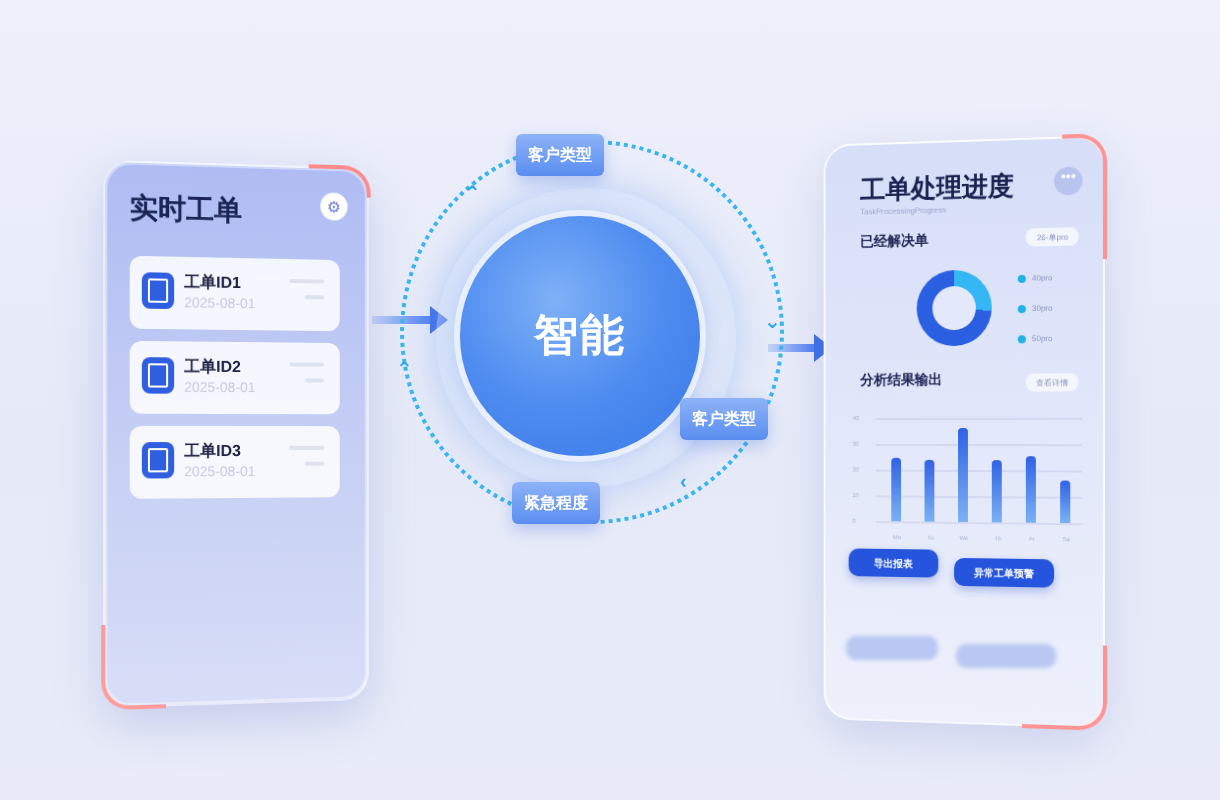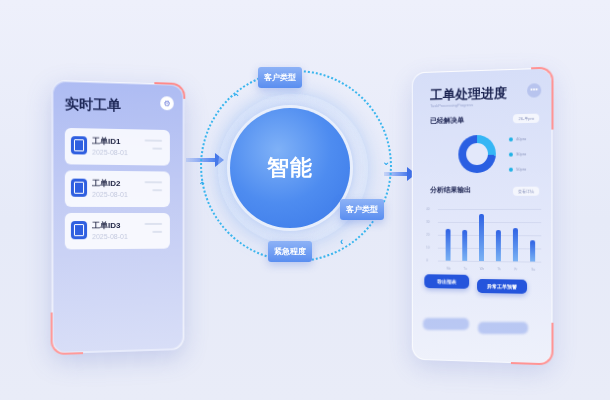--- a/index.html
+++ b/index.html
@@ -104,21 +104,21 @@
 <div class="arrow" style="left:186px;top:158px;width:30px"></div>
 <div class="arrow" style="left:384px;top:172px;width:24px"></div>
 
 <div class="ring-dots"></div>
 <div class="ring-outer"></div>
 <div class="core">
   <div class="core-line">智能</div>
 </div>
 <div class="tag" style="left:258px;top:67px">客户类型</div>
 <div class="tag" style="left:340px;top:199px">客户类型</div>
-<div class="tag" style="left:268px;top:241px">紧急程度</div>
+<div class="tag" style="left:256px;top:241px">紧急程度</div>
 <div class="chev" style="left:232px;top:92px">⌃</div>
 <div class="chev" style="left:382px;top:156px">⌄</div>
 <div class="chev" style="left:340px;top:236px">‹</div>
 <div class="chev" style="left:198px;top:180px">⌃</div>
 
 <div class="card-right">
   <div class="cr-title">工单处理进度</div>
   <div class="cr-sub">TaskProcessingProgress</div>
   <div class="cr-more">•••</div>
 

